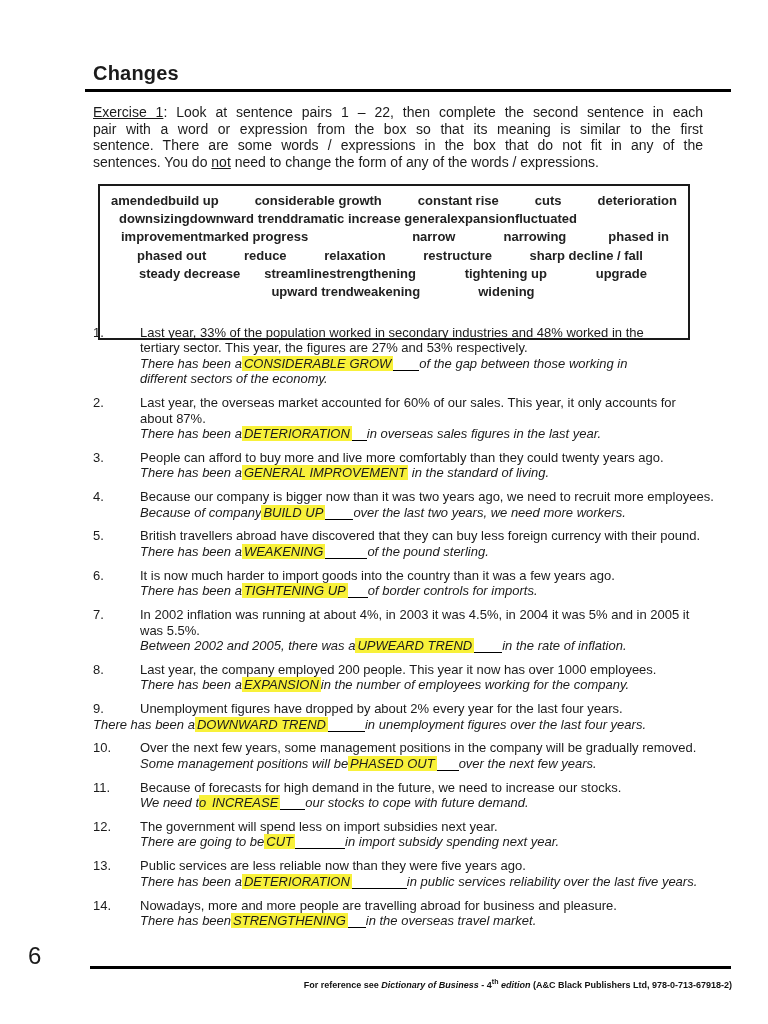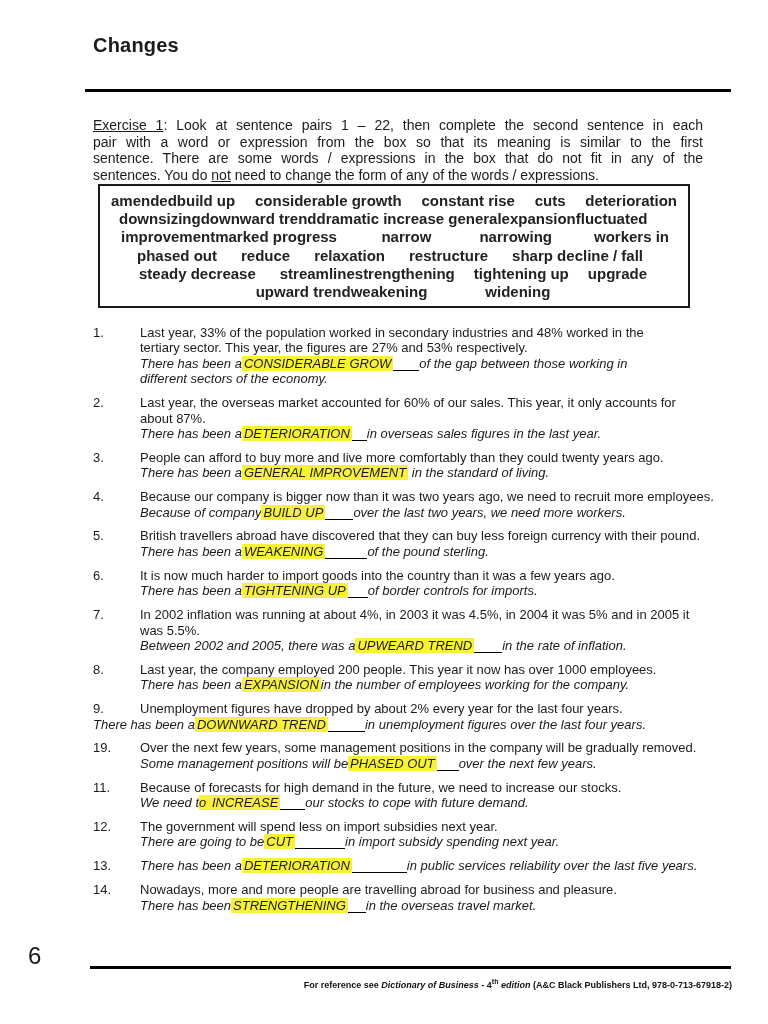--- a/index.html
+++ b/index.html
@@ -4,37 +4,37 @@
 <style>
   html,body { margin:0; padding:0; }
   body {
     width:768px; height:1024px; background:#ffffff; position:relative;
     font-family:"Liberation Sans", sans-serif; color:#1b1b1b;
     -webkit-font-smoothing:antialiased; overflow:hidden;
   }
   .page { position:absolute; inset:0; }
 
   .title {
-    position:absolute; left:93px; top:34px;
+    position:absolute; left:93px; top:62px;
     font-size:20px; font-weight:bold; letter-spacing:0.2px;text-align:right;
   }
   .rule-top { position:absolute; left:85px; top:89px; width:646px; height:3px; background:#000; }
 
   .instructions {
-    position:absolute; left:93px; top:117px; width:610px;
+    position:absolute; left:93px; top:104px; width:610px;
     font-size:14px; line-height:16.6px;
   }
   .instr-line { white-space:normal; }
   .instr-line.jfy { text-align:justify; text-align-last:justify; }
   .u { text-decoration:underline; }
 
   .word-box {
-    position:absolute; left:98px; top:184px; width:592px; height:124px;
+    position:absolute; left:98px; top:184px; width:592px; height:156px;
     border:2px solid #1a1a1a; box-sizing:border-box; padding:6px 9px 4px 9px;
-    font-size:15px; font-weight:600; color:#222;
+    font-size:13px; font-weight:600; color:#222;
   }
   .box-line { display:flex; line-height:18.2px; white-space:nowrap; }
   .box-line span { display:inline-block; }
   .l1 { justify-content:space-between; padding:0 2px; }
   .l2 { justify-content:flex-start; padding:0 6px 0 10px; }
   .l3 { padding:0 10px 0 12px; }
   .l3 span:nth-child(2){ margin-left:auto; }
   .l3 span:nth-child(3){ margin-left:48px; }
   .l3 span:nth-child(4){ margin-left:42px; }
   .l4 { justify-content:space-between; padding:0 36px 0 28px; }
@@ -92,21 +92,21 @@
       </div>
       <div class="box-line l2">
         <span>downsizingdownward trenddramatic increase general</span>
         <span>expansion</span>
         <span>fluctuated</span>
       </div>
       <div class="box-line l3">
         <span>improvementmarked progress</span>
         <span>narrow</span>
         <span>narrowing</span>
-        <span>workers in</span>
+        <span>phased in</span>
       </div>
       <div class="box-line l4">
         <span>phased out</span>
         <span>reduce</span>
         <span>relaxation</span>
         <span>restructure</span>
         <span>sharp decline / fall</span>
       </div>
       <div class="box-line l5">
         <span>steady decrease</span>
@@ -182,21 +182,21 @@
         </div>
       </div>
       <div class="item">
         <span class="num">9.</span>
         <div class="body">
           <div class="first">Unemployment figures have dropped by about 2% every year for the last four years.</div>
           <div class="second outdent"><span class="pre">There has been a</span><span class="ansline"><span class="hl">DOWNWARD TREND</span><span class="tail" style="width: 37px;"></span></span><span class="post">in unemployment figures over the last four years.</span></div>
         </div>
       </div>
       <div class="item">
-        <span class="num">19.</span>
+        <span class="num">10.</span>
         <div class="body">
           <div class="first">Over the next few years, some management positions in the company will be gradually removed.</div>
           <div class="second"><span class="pre">Some management positions will be</span><span class="ansline"><span class="hl">PHASED OUT</span><span class="tail" style="width: 22px;"></span></span><span class="post">over the next few years.</span></div>
         </div>
       </div>
       <div class="item">
         <span class="num">11.</span>
         <div class="body">
           <div class="first">Because of forecasts for high demand in the future, we need to increase our stocks.</div>
           <div class="second"><span class="pre">We need t</span><span class="hl-light">o </span><span class="ansline"><span class="hl">INCREASE</span><span class="tail" style="width: 25px;"></span></span><span class="post">our stocks to cope with future demand.</span></div>
@@ -205,20 +205,21 @@
       <div class="item">
         <span class="num">12.</span>
         <div class="body">
           <div class="first">The government will spend less on import subsidies next year.</div>
           <div class="second"><span class="pre">There are going to be</span><span class="ansline"><span class="hl">CUT</span><span class="tail" style="width: 50px;"></span></span><span class="post">in import subsidy spending next year.</span></div>
         </div>
       </div>
       <div class="item">
         <span class="num">13.</span>
         <div class="body">
+          <div class="first">Public services are less reliable now than they were five years ago.</div>
           <div class="second"><span class="pre">There has been a</span><span class="ansline"><span class="hl">DETERIORATION</span><span class="tail" style="width: 55px;"></span></span><span class="post">in public services reliability over the last five years.</span></div>
         </div>
       </div>
       <div class="item">
         <span class="num">14.</span>
         <div class="body">
           <div class="first">Nowadays, more and more people are travelling abroad for business and pleasure.</div>
           <div class="second"><span class="pre">There has been</span><span class="ansline"><span class="hl">STRENGTHENING</span><span class="tail" style="width: 18px;"></span></span><span class="post">in the overseas travel market.</span></div>
         </div>
       </div>

